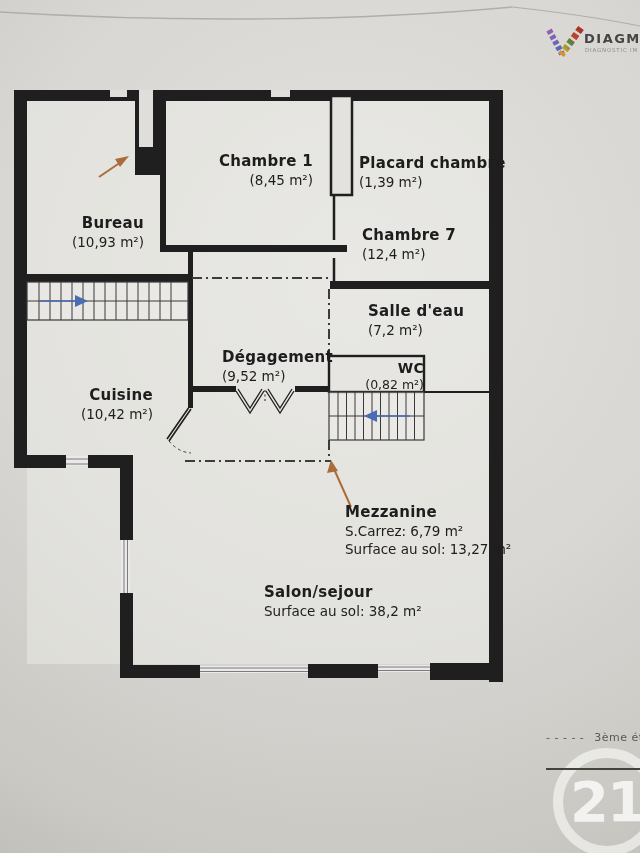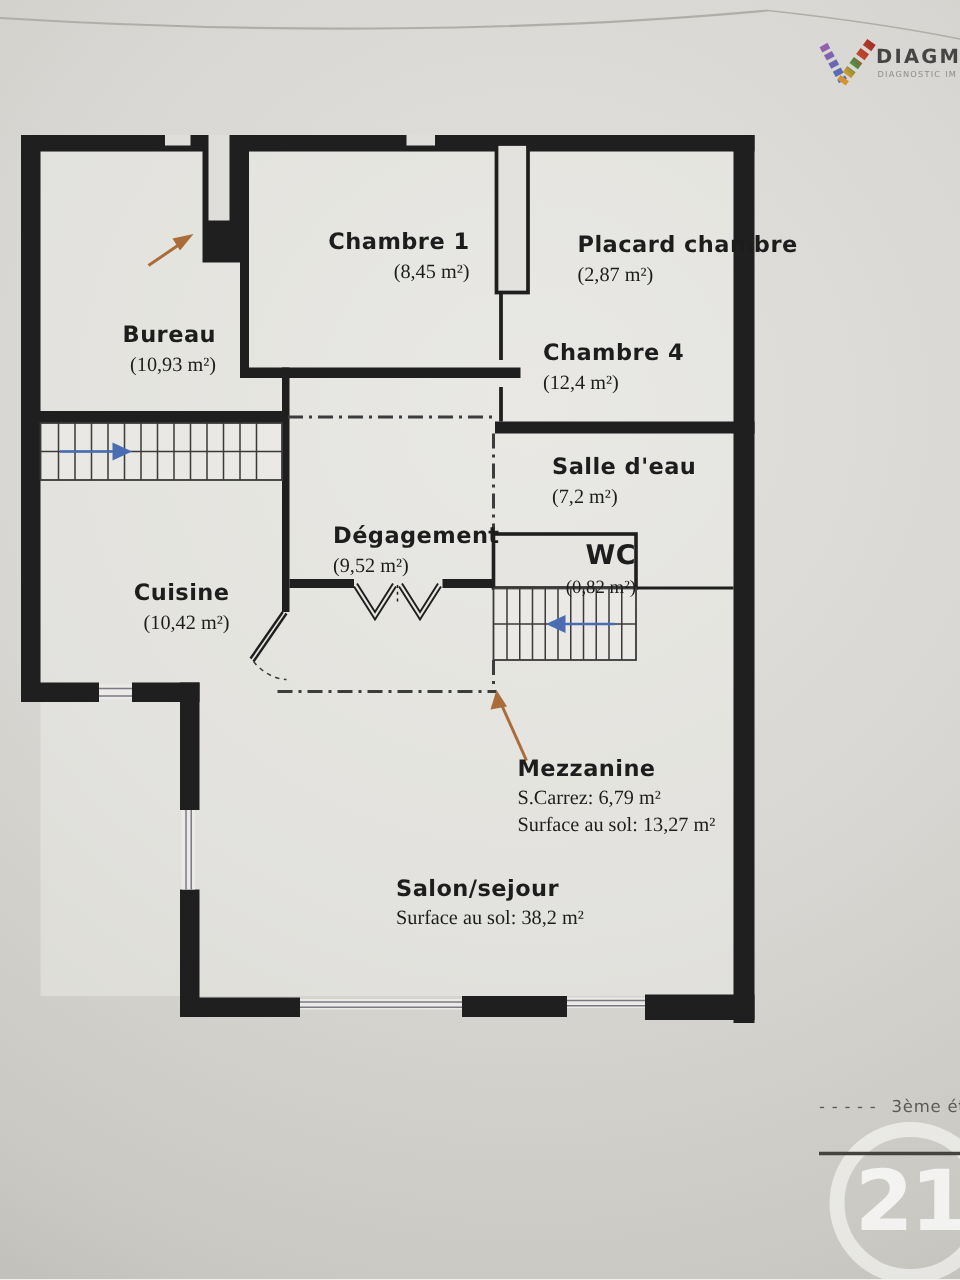--- a/index.html
+++ b/index.html
@@ -5,22 +5,22 @@
   html,body{margin:0;padding:0;}
   body{width:640px;height:853px;overflow:hidden;font-family:"DejaVu Sans",sans-serif;}
   .photo{
     position:relative;width:640px;height:853px;overflow:hidden;
     background:radial-gradient(130% 95% at 55% 32%, #e3e2de 0%, #d8d7d3 42%, #c9c8c3 74%, #b3b1ac 100%);
   }
   .plan-svg{position:absolute;left:0;top:0;z-index:2;}
   .room-label{position:absolute;z-index:3;color:#1d1d1d;line-height:1.32;}
   .room-label.center{text-align:right;}
   .rname{font-weight:bold;font-size:15px;letter-spacing:.3px;white-space:nowrap;}
-  .rarea,.rsub{font-size:13.5px;white-space:nowrap;font-family:Liberation Serif, serif;}
-  .sm .rname{font-size:18px;}
+  .rarea,.rsub{font-size:13.5px;white-space:nowrap;}
+  .sm .rname{font-size:14px;}
   .sm .rarea{font-size:12.5px;}
   .logo-brand{position:absolute;left:584px;top:31px;font-size:13px;font-weight:bold;
     letter-spacing:1.5px;color:#454545;white-space:nowrap;z-index:3;}
   .logo-tagline{position:absolute;left:585px;top:47px;font-size:5.5px;letter-spacing:.8px;
     color:#8d8d8a;white-space:nowrap;z-index:3;}
   .floor-footer{position:absolute;left:543px;top:731px;z-index:3;font-size:11px;
     color:#5b5954;letter-spacing:.5px;white-space:nowrap;}
   .floor-footer span{margin:0 3px;}
   .watermark{position:absolute;left:553px;top:748px;width:108px;height:108px;z-index:1;
     box-sizing:border-box;border:10px solid rgba(253,253,251,.58);border-radius:50%;
@@ -161,27 +161,27 @@
   <div class="room-label center" style="left:44px;top:214px;width:100px;">
     <div class="rname">Bureau</div>
     <div class="rarea">(10,93 m²)</div>
   </div>
 
   <div class="room-label center" style="left:183px;top:152px;width:130px;">
     <div class="rname">Chambre 1</div>
     <div class="rarea">(8,45 m²)</div>
   </div>
 
-  <div class="room-label" style="left:385px;top:154px;">
+  <div class="room-label" style="left:359px;top:154px;">
     <div class="rname">Placard chambre</div>
-    <div class="rarea">(2,87 m²)</div>
+    <div class="rarea">(1,39 m²)</div>
   </div>
 
   <div class="room-label" style="left:362px;top:226px;">
-    <div class="rname">Chambre 4</div>
+    <div class="rname">Chambre 7</div>
     <div class="rarea">(12,4 m²)</div>
   </div>
 
   <div class="room-label" style="left:222px;top:308px;margin-top:40px;">
     <div class="rname">Dégagement</div>
     <div class="rarea">(9,52 m²)</div>
   </div>
 
   <div class="room-label" style="left:368px;top:302px;">
     <div class="rname">Salle d'eau</div>

